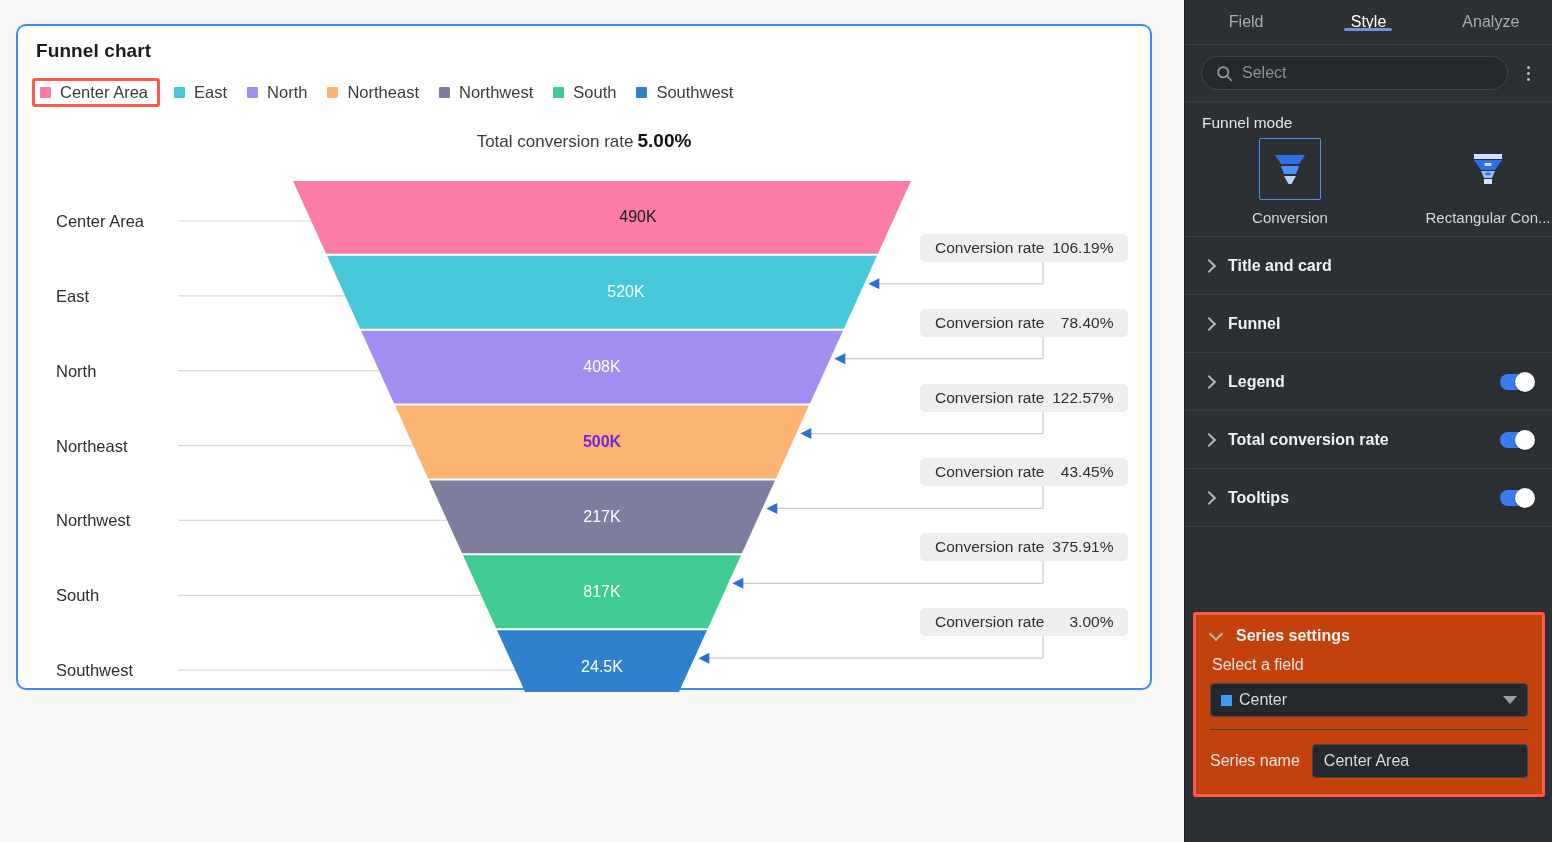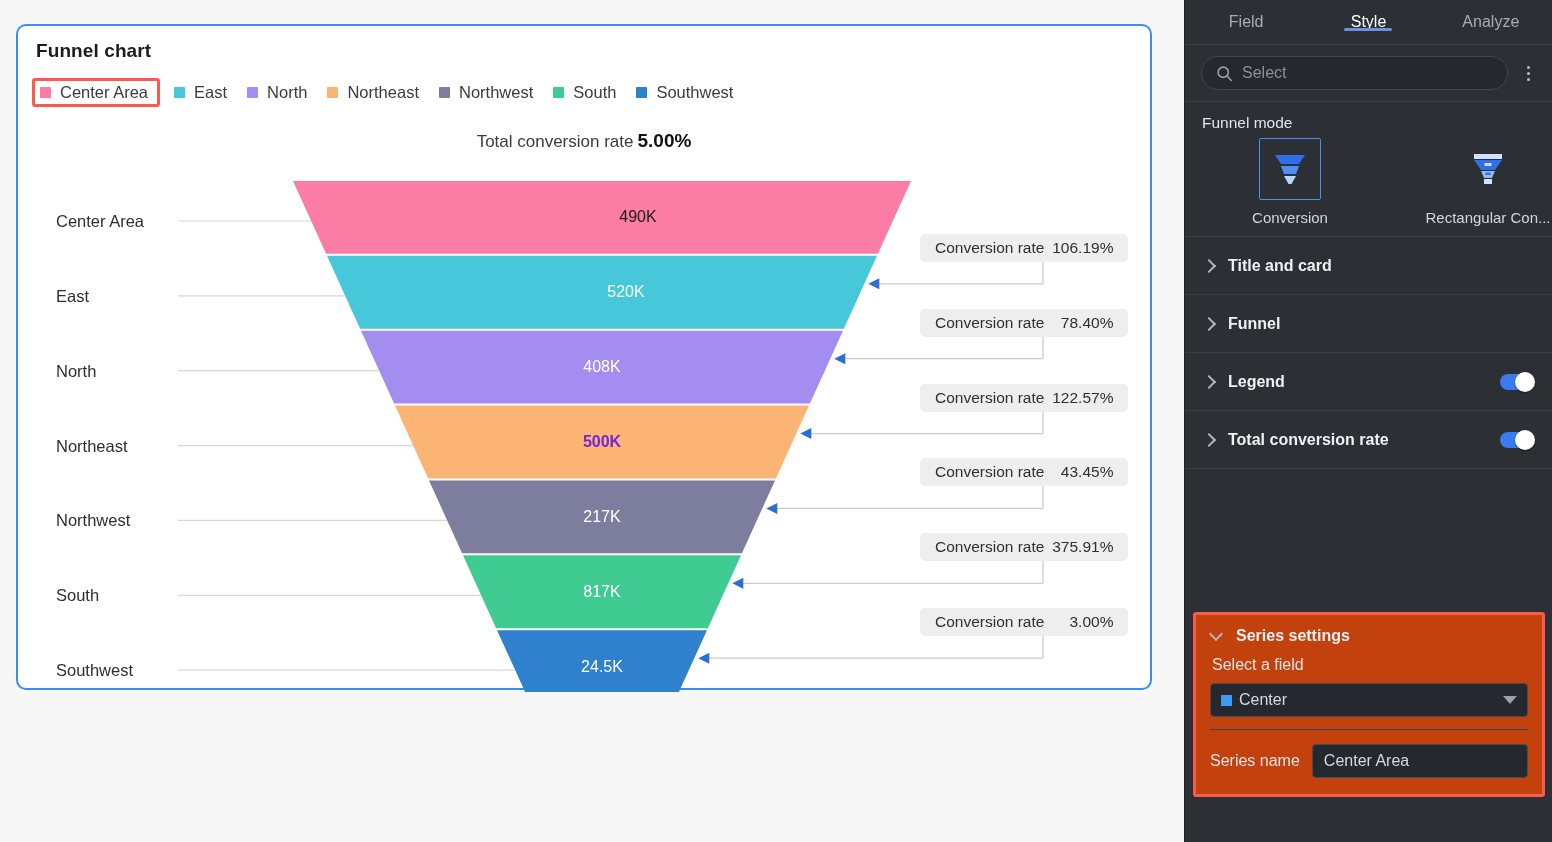--- a/index.html
+++ b/index.html
@@ -396,20 +396,27 @@
             <span class="knob"></span>
           </span>
         </div>
         <div class="section-row">
           <span class="chev"></span>
           <span class="section-label">Total conversion rate</span>
           <span class="toggle">
             <span class="knob"></span>
           </span>
         </div>
+        <div class="section-row">
+          <span class="chev"></span>
+          <span class="section-label">Tooltips</span>
+          <span class="toggle">
+            <span class="knob"></span>
+          </span>
+        </div>
       </div>
 
     <div id="series-settings">
       <div id="series-head">
         <span class="chev down"></span>
         <span class="section-label">Series settings</span>
       </div>
       <div id="select-field-label">Select a field</div>
       <div id="field-select">
         <span id="field-swatch"></span>

